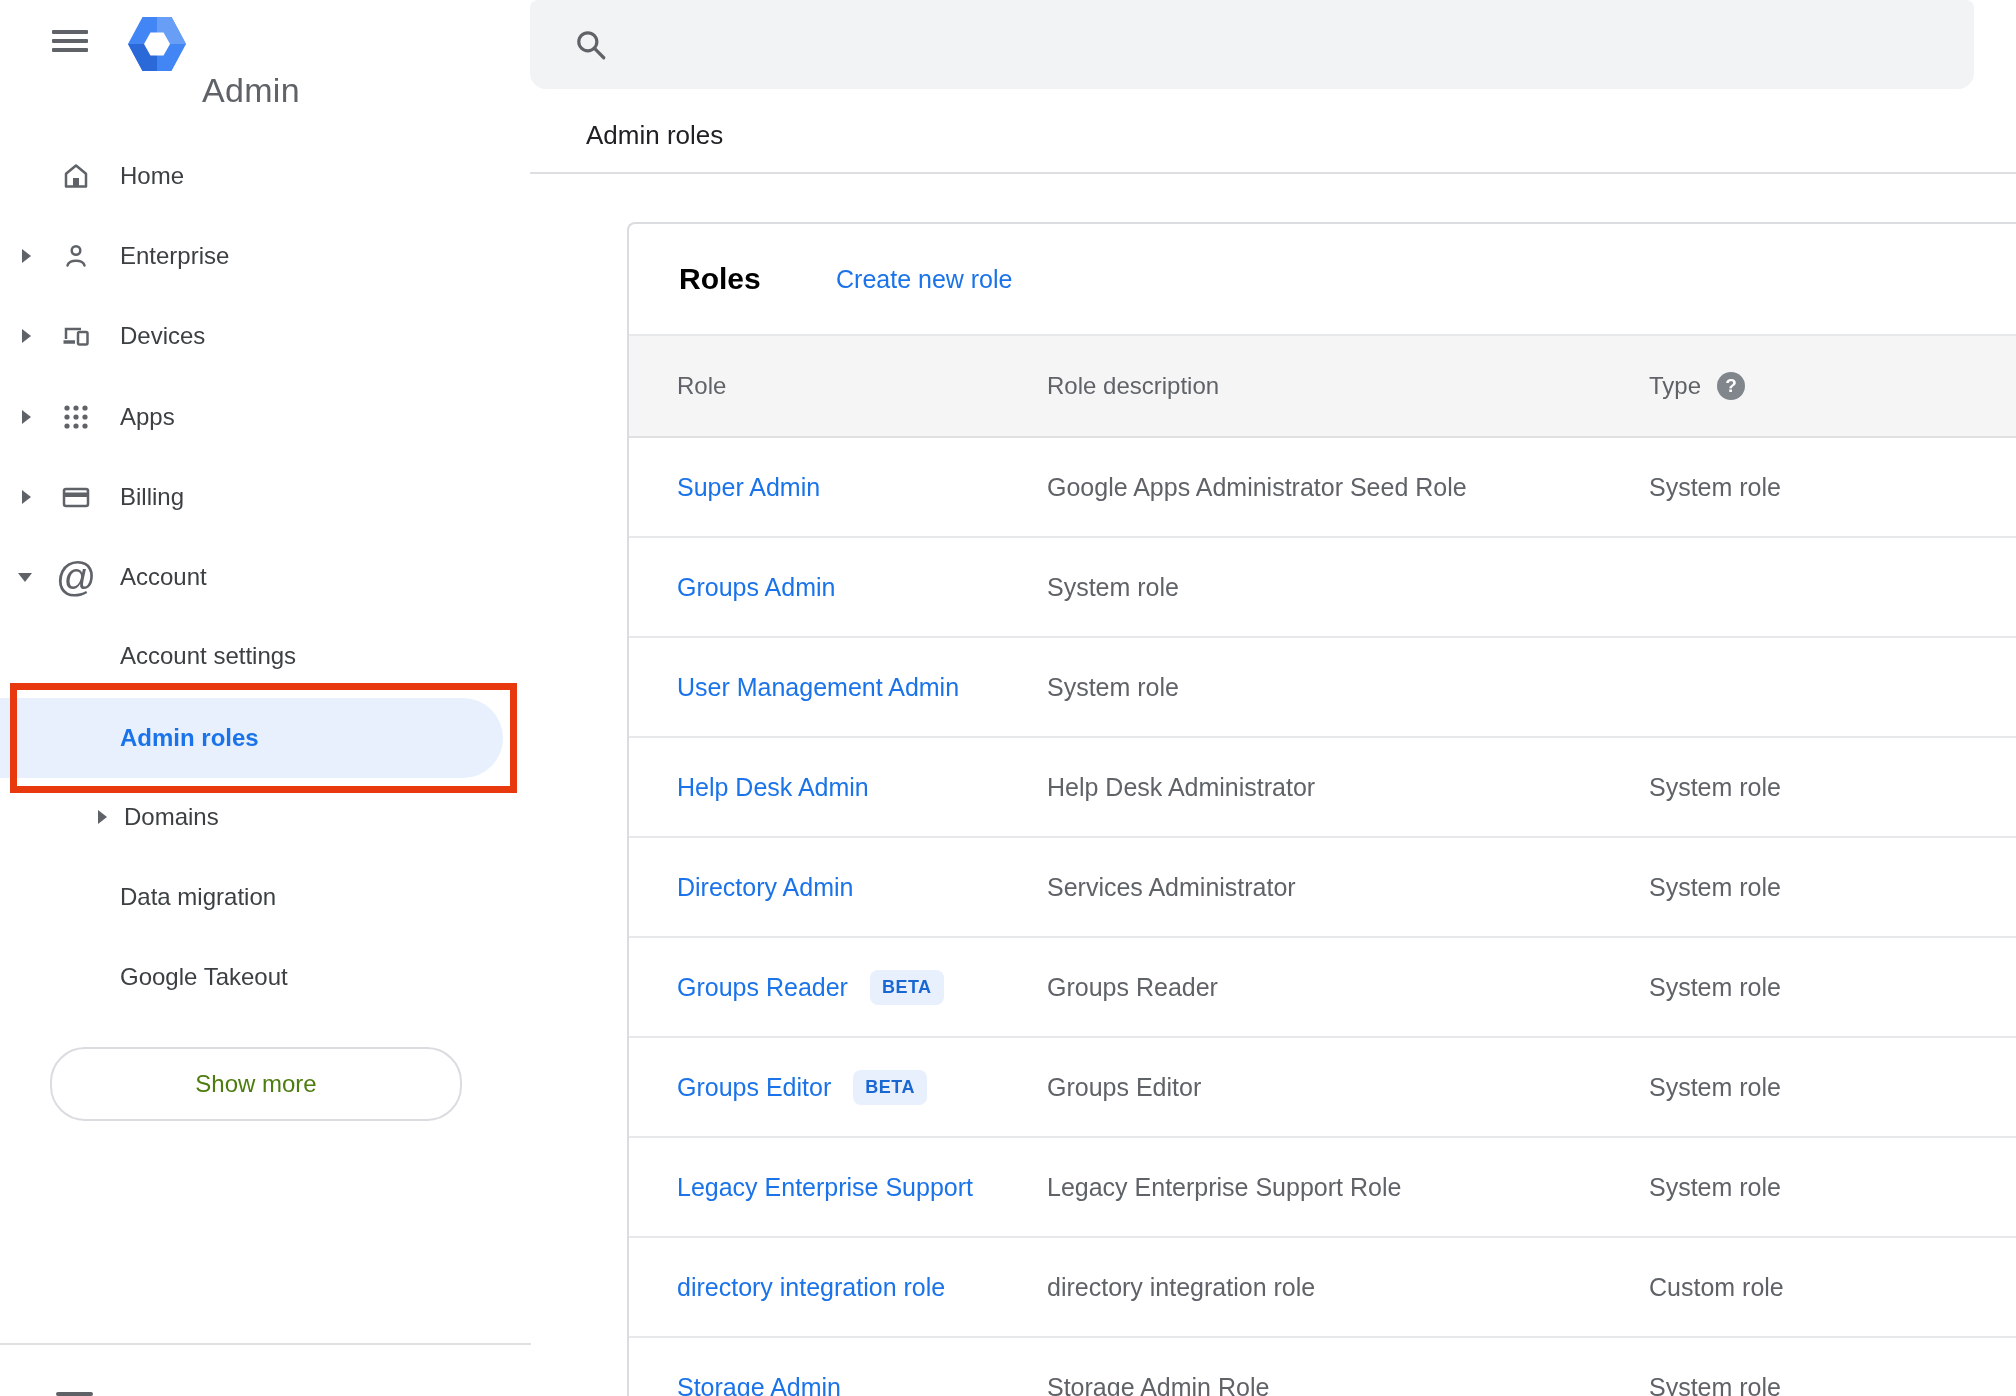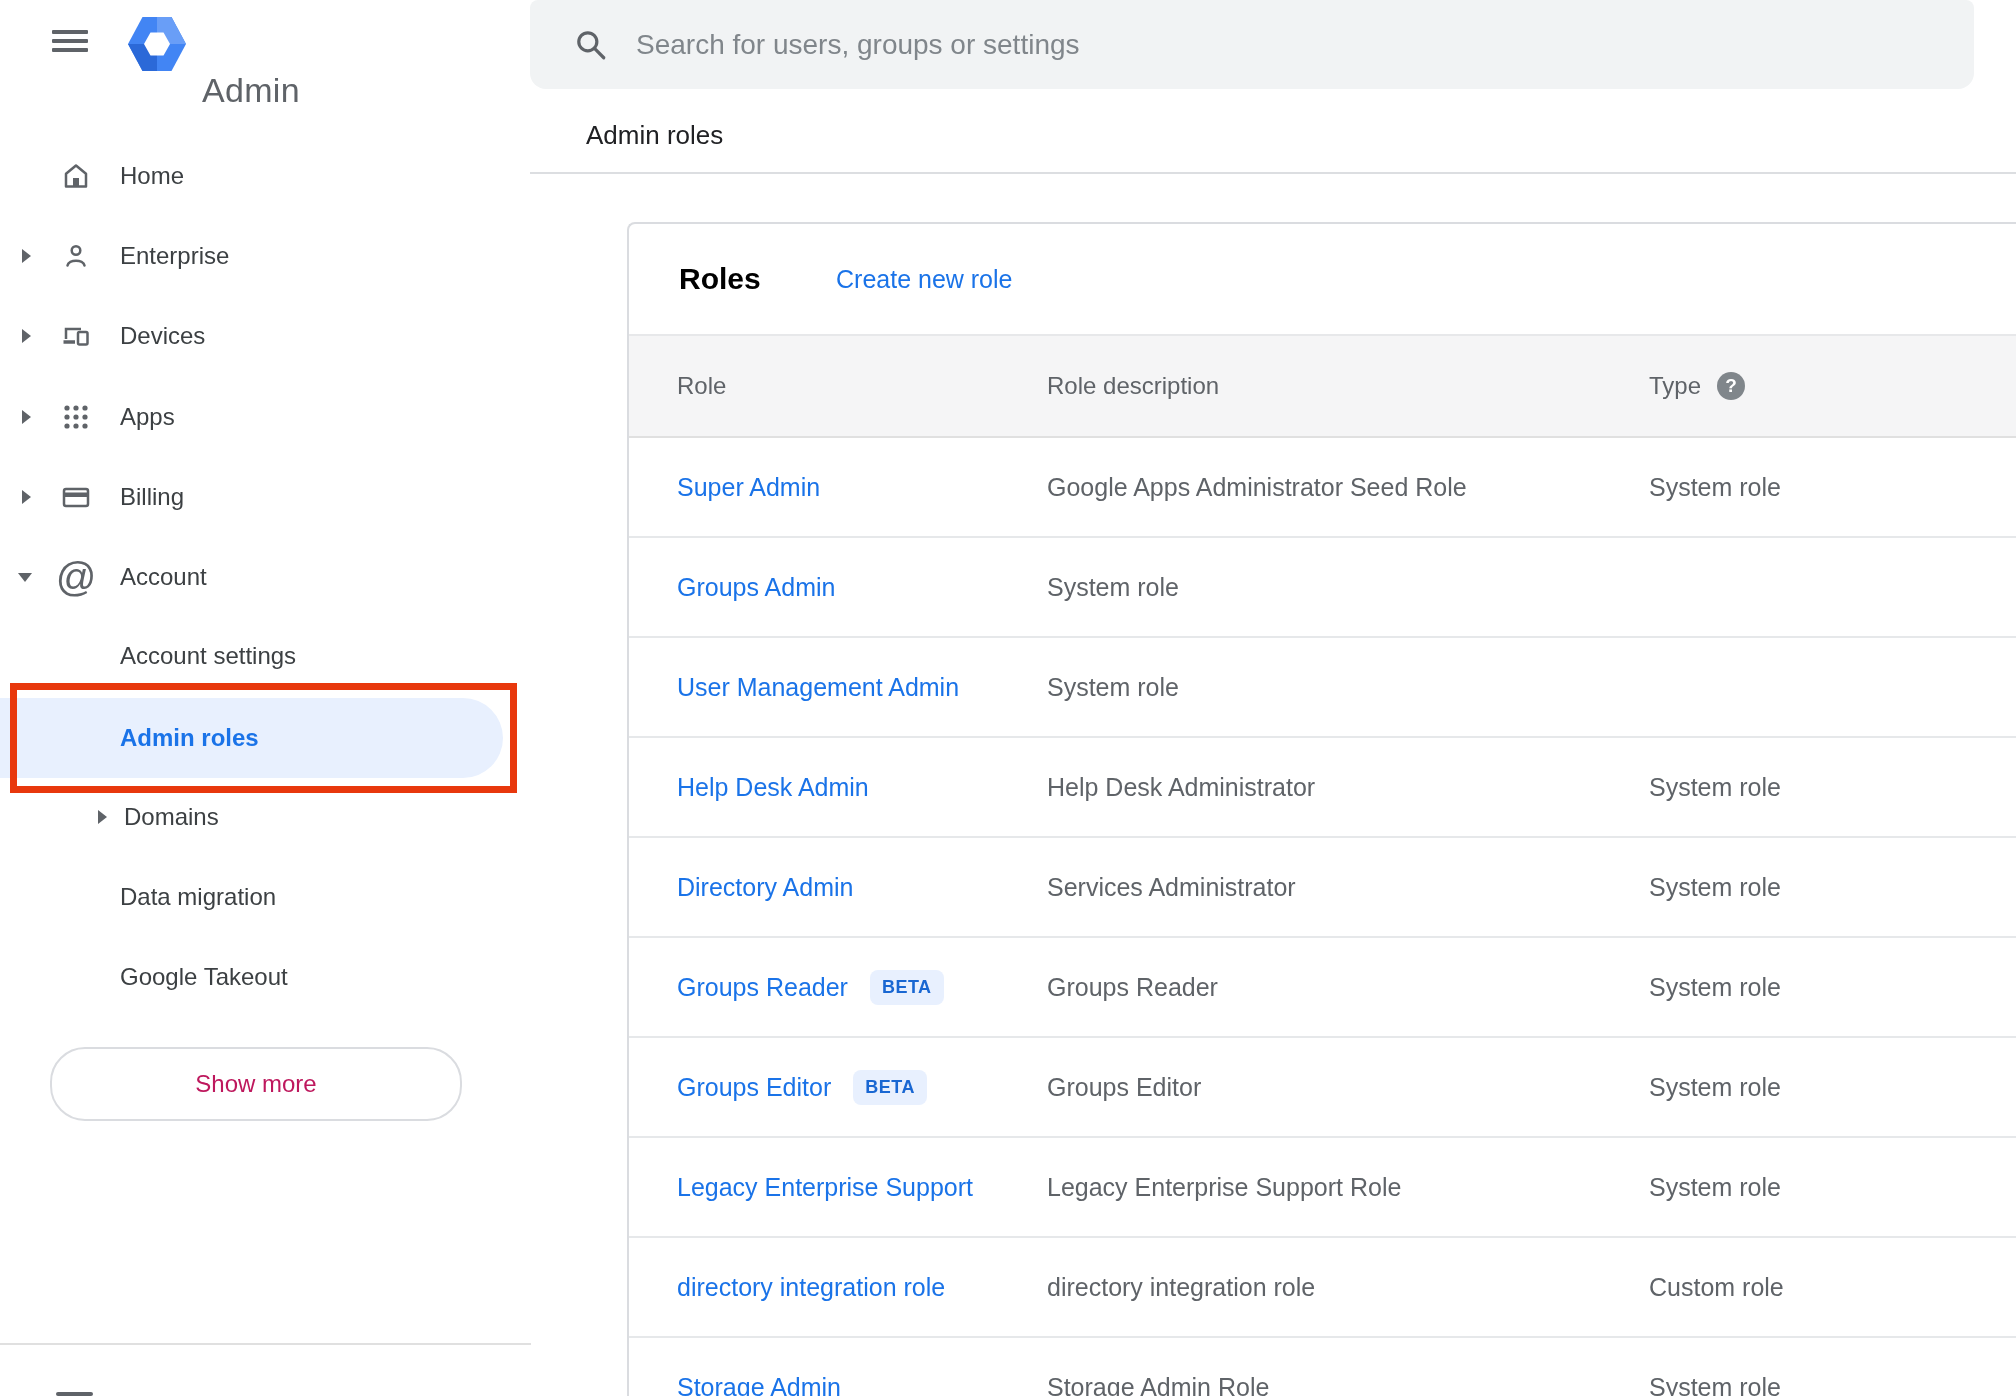--- a/index.html
+++ b/index.html
@@ -32,21 +32,21 @@
   .nav-item .lbl{position:absolute;left:120px;font-size:24px;color:#3c4043;white-space:nowrap;}
   .tri-right{width:0;height:0;border-top:7px solid transparent;border-bottom:7px solid transparent;border-left:9px solid #5f6368;}
   .tri-down{width:0;height:0;border-left:7px solid transparent;border-right:7px solid transparent;border-top:9px solid #5f6368;}
   .at-glyph{font-size:40px;color:#5f6368;line-height:32px;}
 
   .active-pill{left:0;top:698px;width:503px;height:80px;background:#e8f0fe;border-radius:0 40px 40px 0;display:flex;align-items:center;cursor:pointer;}
   .active-pill .lbl{position:absolute;left:120px;font-size:24px;font-weight:bold;color:#1a73e8;}
   .annotation{left:10px;top:683px;width:507px;height:110px;border:7px solid #e8380d;box-sizing:border-box;pointer-events:none;z-index:5;}
 
   .show-more{left:50px;top:1047px;width:408px;height:70px;border:2px solid #dadce0;border-radius:35px;background:#fff;
-    display:flex;align-items:center;justify-content:center;font-size:24px;color:#be185d;cursor:pointer;}
+    display:flex;align-items:center;justify-content:center;font-size:24px;color:#4d7c0f;cursor:pointer;}
   .sidebar-bottom-divider{left:0;top:1343px;width:531px;height:2px;background:#e0e0e0;}
   .partial-icon{left:56px;top:1392px;width:37px;height:4px;background:#5f6368;border-radius:2px;}
 
   
   .card{left:627px;top:222px;width:1392px;height:1200px;background:#fff;border:2px solid #dadce0;border-right:none;border-radius:8px 0 0 0;box-sizing:border-box;}
   .card-header{position:relative;height:110px;}
   .card-title{position:absolute;left:50px;top:50%;transform:translateY(-50%);font-size:30px;font-weight:bold;color:#000000;}
   .create-link{position:absolute;left:207px;top:50%;transform:translateY(-50%);font-size:25px;color:#1a73e8;cursor:pointer;text-decoration:none;}
   .grid-row{display:grid;grid-template-columns:370px 602px 1fr;align-items:center;padding-left:48px;}
   .thead{height:100px;background:#f5f5f6;border-top:2px solid #e7e8ea;border-bottom:2px solid #e0e0e0;color:#5f6368;font-size:24px;}
@@ -77,21 +77,20 @@
     <polygon points="16,29 22.5,17.5 35.5,17.5 42,29 35.5,40.5 22.5,40.5" fill="#ffffff"></polygon>
   </svg>
 </div>
 <div class="abs app-title">Admin</div>
 
 <div class="abs searchbar">
   <svg width="34" height="34" viewBox="0 0 32 32">
     <circle cx="13" cy="13" r="8.5" fill="none" stroke="#5f6368" stroke-width="3"></circle>
     <line x1="19.5" y1="19.5" x2="28" y2="28" stroke="#5f6368" stroke-width="3" stroke-linecap="round"></line>
   </svg>
-  <input type="text" placeholder="Search for users, groups or settings" style="">
 </div>
 
 <div class="abs breadcrumb">Admin roles</div>
 <div class="abs top-divider"></div>
 
 <div class="abs nav-item" style="top:136px">
   <span class="icon">
     <svg width="30" height="30" viewBox="0 0 30 30">
       <path d="M5 25.5 V12.8 L15 4.5 L25 12.8 V25.5 H5 Z" fill="none" stroke="#5f6368" stroke-width="2.5" stroke-linejoin="round"></path>
       <rect x="12" y="17" width="6" height="8.5" fill="#5f6368"></rect>

